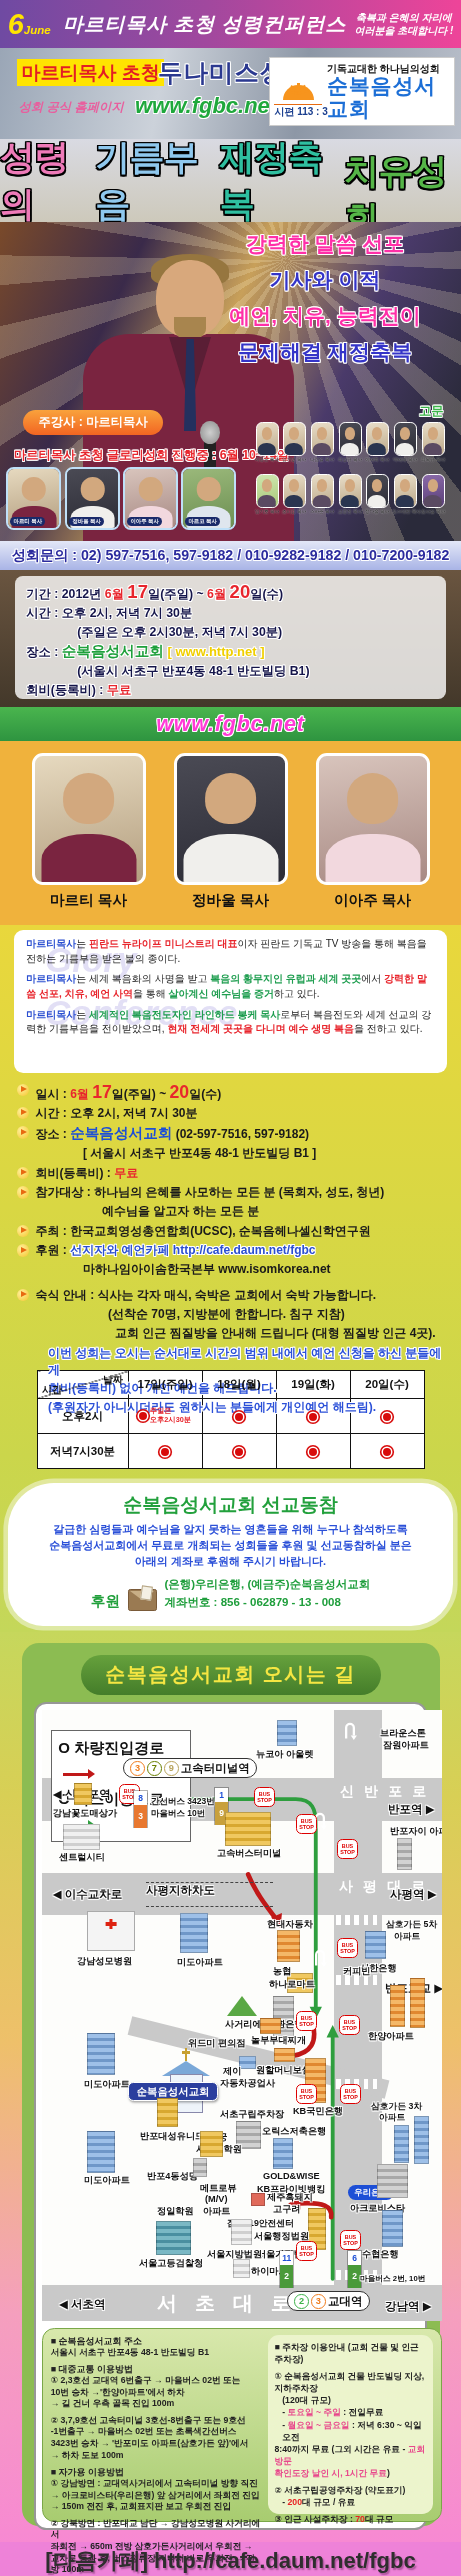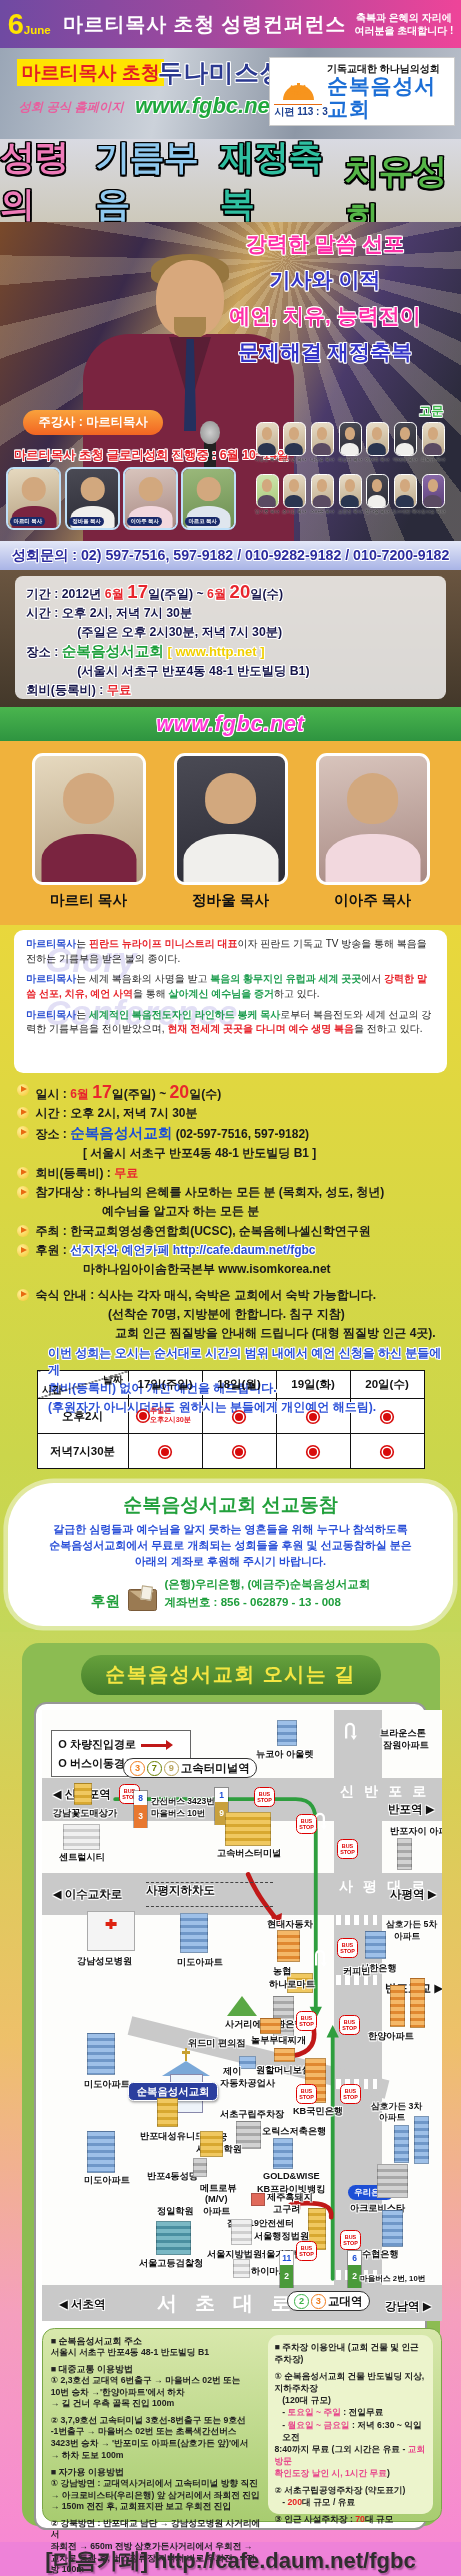--- a/index.html
+++ b/index.html
@@ -3,21 +3,21 @@
 <meta charset="utf-8">
 <style>
   html,body{margin:0;padding:0;background:#fff;}
   .poster{position:relative;width:461px;height:2576px;overflow:hidden;
     font-family:"Liberation Sans","DejaVu Sans",sans-serif;color:#111;}
   .poster *{box-sizing:border-box;}
   
   .ow{text-shadow:-0.8px -0.8px 0 #fff,0.8px -0.8px 0 #fff,-0.8px 0.8px 0 #fff,0.8px 0.8px 0 #fff,0 -0.8px 0 #fff,0 0.8px 0 #fff,-0.8px 0 0 #fff,0.8px 0 0 #fff;}
   .ob{text-shadow:-1.5px -1.5px 0 #000,1.5px -1.5px 0 #000,-1.5px 1.5px 0 #000,1.5px 1.5px 0 #000,0 -1.5px 0 #000,0 1.5px 0 #000,-1.5px 0 0 #000,1.5px 0 0 #000;}
   
-  .s-header{height:48px;background:linear-gradient(90deg,#6f4aa2,#a1489e 45%,#ee4499);display:flex;align-items:center;padding:0 7.7px;}
+  .s-header{height:48px;background:linear-gradient(90deg,#6f4aa2,#a1489e 45%,#ee4499);display:flex;align-items:center;padding:0 7.7px;font-style:italic;}
   .h-month{color:#ffe400;font-weight:bold;line-height:1;margin-right:12.3px;white-space:nowrap;}
   .h-month .num{font-size:29px;} .h-month .word{font-size:11.5px;}
   .h-title{color:#fff;font-weight:bold;font-size:20px;letter-spacing:0.8px;flex:1;}
   .h-invite{color:#fff;font-weight:bold;font-size:10px;text-align:center;line-height:1.35;white-space:nowrap;}
   
   .s-banner{height:91px;background:linear-gradient(100deg,#9aa6b6,#ccd2da 35%,#8d97a6 65%,#b9bfca);position:relative;}
   .b-tag{position:absolute;left:17px;top:10.8px;background:#ffe400;color:#e31e24;font-weight:bold;font-size:19px;padding:0.8px 4.6px;}
   .b-event{position:absolute;left:158px;top:7.7px;color:#2b3990;font-weight:bold;font-size:24.6px;letter-spacing:0.8px;}
   .b-home-label{position:absolute;left:18.5px;top:51px;color:#e85f9e;font-weight:bold;font-style:italic;font-size:12.3px;}
   .b-home-url{position:absolute;left:135px;top:45px;color:#1fa83c;font-weight:bold;font-style:italic;font-size:22px;}
@@ -153,21 +153,21 @@
   .pillar{position:absolute;width:15.4px;height:38px;border:0.8px solid rgba(0,0,0,.3);display:flex;flex-direction:column;}
   .pillar .pt{flex:0 0 14px;background:#fff;color:#1d4fd6;font-size:8.5px;font-weight:bold;text-align:center;line-height:14px;}
   .pillar .pb{flex:1;color:#fff;font-size:8.5px;font-weight:bold;text-align:center;line-height:23px;}
   .pb-org{background:#e87830;} .pb-gold{background:#c8a03c;} .pb-grn{background:#4a9a3a;}
   .cross{position:absolute;background:repeating-linear-gradient(90deg,#fff 0 4.6px,rgba(255,255,255,0) 4.6px 9.2px);}
   .stn-pill{position:absolute;background:#fff;border:1.5px solid #333;border-radius:14px;display:flex;align-items:center;gap:2.3px;padding:1.5px 6.2px;}
   .stn-pill .t{font-size:11.5px;font-weight:bold;color:#111;white-space:nowrap;}
   .cnum{display:inline-block;width:14.6px;height:14.6px;border-radius:50%;background:#fff;font-size:9.2px;font-weight:bold;text-align:center;line-height:13px;}
   .c3{border:1.5px solid #f07c1c;color:#f07c1c;} .c7{border:1.5px solid #6a7f00;color:#6a7f00;}
   .c9{border:1.5px solid #b8a35c;color:#b8a35c;} .c2{border:1.5px solid #3cb44a;color:#3cb44a;}
-  .legend{position:absolute;left:9.2px;top:20px;width:140px;background:#fff;border:1.5px solid #666;padding:3.8px 6.2px;font-size:11px;font-weight:bold;color:#111;line-height:1.7;}
+  .legend{position:absolute;left:9.2px;top:20px;width:140px;background:#fff;border:1.5px solid #666;padding:3.8px 6.2px;font-size:15px;font-weight:bold;color:#111;line-height:1.7;}
   .arr{display:inline-block;width:26px;height:3.1px;position:relative;vertical-align:middle;margin-left:4.6px;}
   .arr::after{content:"";position:absolute;right:-6.2px;top:-3.8px;border-top:5.4px solid transparent;border-bottom:5.4px solid transparent;}
   .arr-red{background:#c01818;} .arr-red::after{border-left:7px solid #c01818;}
   .arr-grn{background:#2e9e3e;} .arr-grn::after{border-left:7px solid #2e9e3e;}
   .uturn{position:absolute;width:14px;height:20px;}
   .woori-pill{position:absolute;background:#1d4fd6;color:#fff;font-size:8.5px;font-weight:bold;border-radius:7.7px;padding:1.5px 6.2px;}
   .church-badge{position:absolute;left:86px;top:372px;background:#2b3f9e;color:#fff;font-size:10.4px;font-weight:bold;border-radius:5.4px;border:1.5px solid #fff;padding:1.5px 7.7px;box-shadow:0.8px 1.5px 2.3px rgba(0,0,0,.35);}
   .churchico{position:absolute;left:120px;top:341px;width:49px;height:62px;}
   .churchico .cb{position:absolute;left:7.7px;top:23px;right:7.7px;bottom:0;background:#eef4fa;border:0.8px solid #88a;}
   .churchico .cr{position:absolute;left:0;top:9.2px;border-left:24.6px solid transparent;border-right:24.6px solid transparent;border-bottom:15.4px solid #7aa8d8;}

